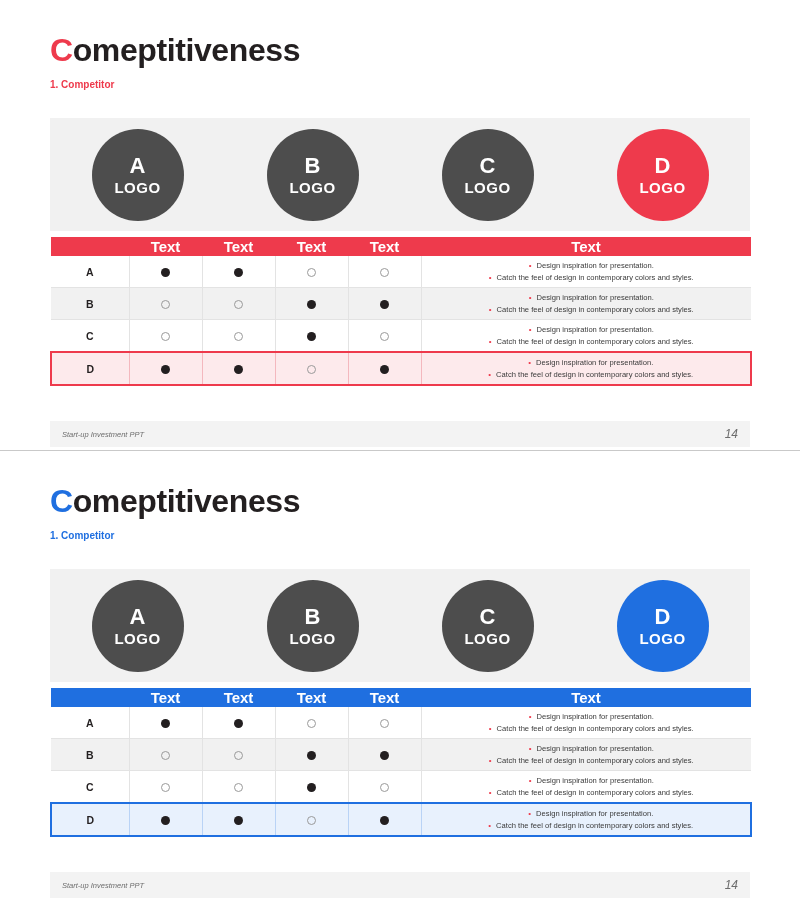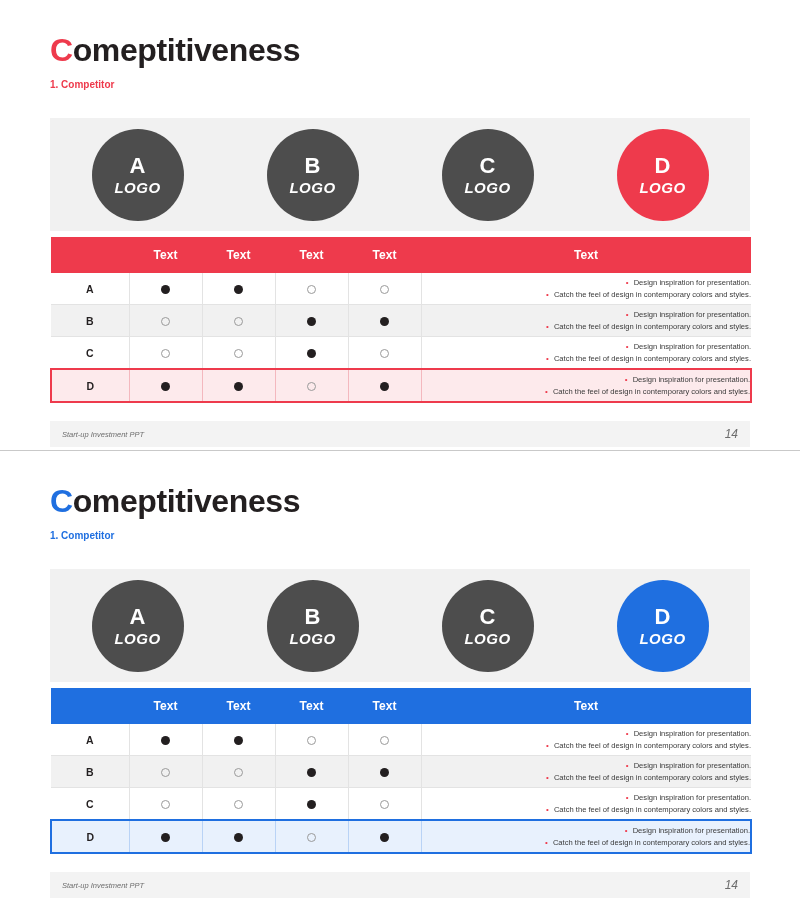--- a/index.html
+++ b/index.html
@@ -92,38 +92,37 @@
   }
   .logo-letter {
     font-size: 22px;
     font-weight: bold;
     margin-bottom: 3px;
   }
   .logo-word {
     font-size: 15px;
     font-weight: bold;
     letter-spacing: 0.5px;
-    font-style: italic;
   }
 
   
   .cmp-table {
     position: absolute;
     left: 50px;
     top: 237px;
     width: 700px;
     border-collapse: collapse;
     table-layout: fixed;
   }
   .cmp-table th {
     background: #ee3a4c;
     color: #ffffff;
-    font-size: 12px;
-    font-weight: bold;
-    height: 36px;
+    font-size: 15px;
+    font-weight: bold;
+    height: 19px;
     padding: 0;
     border: none;
   }
   .slide-blue .cmp-table th {
     background: #1f6fe0;
   }
   .cmp-table td {
     border: 1px solid #e3e3e3;
     border-top: none;
     border-bottom: none;
@@ -138,21 +137,21 @@
     border-bottom: 1px solid #e3e3e3;
   }
   .cmp-table td.col-label {
     border-left: none;
     font-size: 10.5px;
     font-weight: bold;
     color: #231f20;
   }
   .cmp-table td.col-desc {
     border-right: none;
-    text-align: right;
+    text-align: center;
     padding-left: 10px;
   }
   .col-w-label { width: 78px; }
   .col-w-dot   { width: 73px; }
   .col-w-desc  { width: 330px; }
 
   .dot {
     display: inline-block;
     width: 9px;
     height: 9px;

